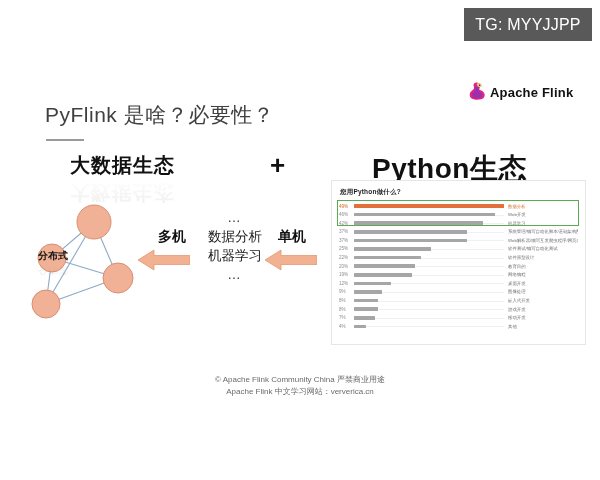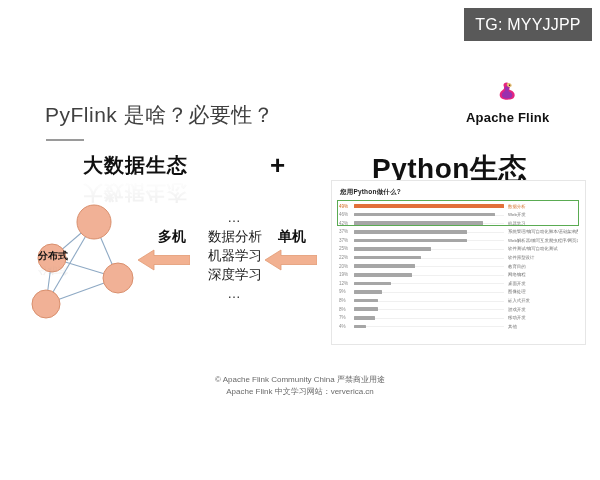--- a/index.html
+++ b/index.html
@@ -51,22 +51,20 @@
     justify-content: center;
   }
 
   
   .flink-logo {
     position: absolute;
     left: 466px;
     top: 80px;
     display: flex;
     align-items: center;
-    gap: 6px;
-    flex-direction: column;
   }
   .flink-logo .squirrel {
     width: 24px;
     height: 24px;
     position: relative;
   }
   .flink-logo .flink-text {
     font-size: 13px;
     font-weight: bold;
     color: #111111;
@@ -105,21 +103,21 @@
     top: 100%;
     width: 100%;
     transform: scaleY(-1);
     opacity: 0.22;
     color: #777;
     -webkit-mask-image: linear-gradient(to bottom, rgba(0,0,0,0.55), rgba(0,0,0,0));
     mask-image: linear-gradient(to bottom, rgba(0,0,0,0.55), rgba(0,0,0,0));
     pointer-events: none;
   }
   #heading-bigdata {
-    left: 83px;
+    left: 70px;
     top: 152px;
     font-size: 20px;
     letter-spacing: 1px;
   }
   #heading-python {
     left: 372px;
     top: 150px;
     font-size: 28px;
     letter-spacing: 0.5px;
   }
@@ -346,21 +344,20 @@
   <div class="arrow" id="arrow-right">
     <svg width="52" height="22" viewBox="0 0 52 22" aria-hidden="true">
       <polygon points="0,11 16,1 16,6.5 52,6.5 52,15.5 16,15.5 16,21" fill="#f2b191" stroke="#e29a74" stroke-width="0.8"></polygon>
     </svg>
   </div>
 
   <div class="center-list">
     <div class="dots">…</div>
     <div>数据分析</div>
     <div>机器学习</div>
-    <div>深度学习</div>
     <div class="dots">…</div>
   </div>
 
   <div class="survey">
     <div class="survey-title">您用Python做什么?</div>
     <div class="survey-rows" id="survey-rows">
       <div class="green-box"></div>
     <div class="srow top hl">
           <span class="pct">49%</span>
           <span class="bartrack">

